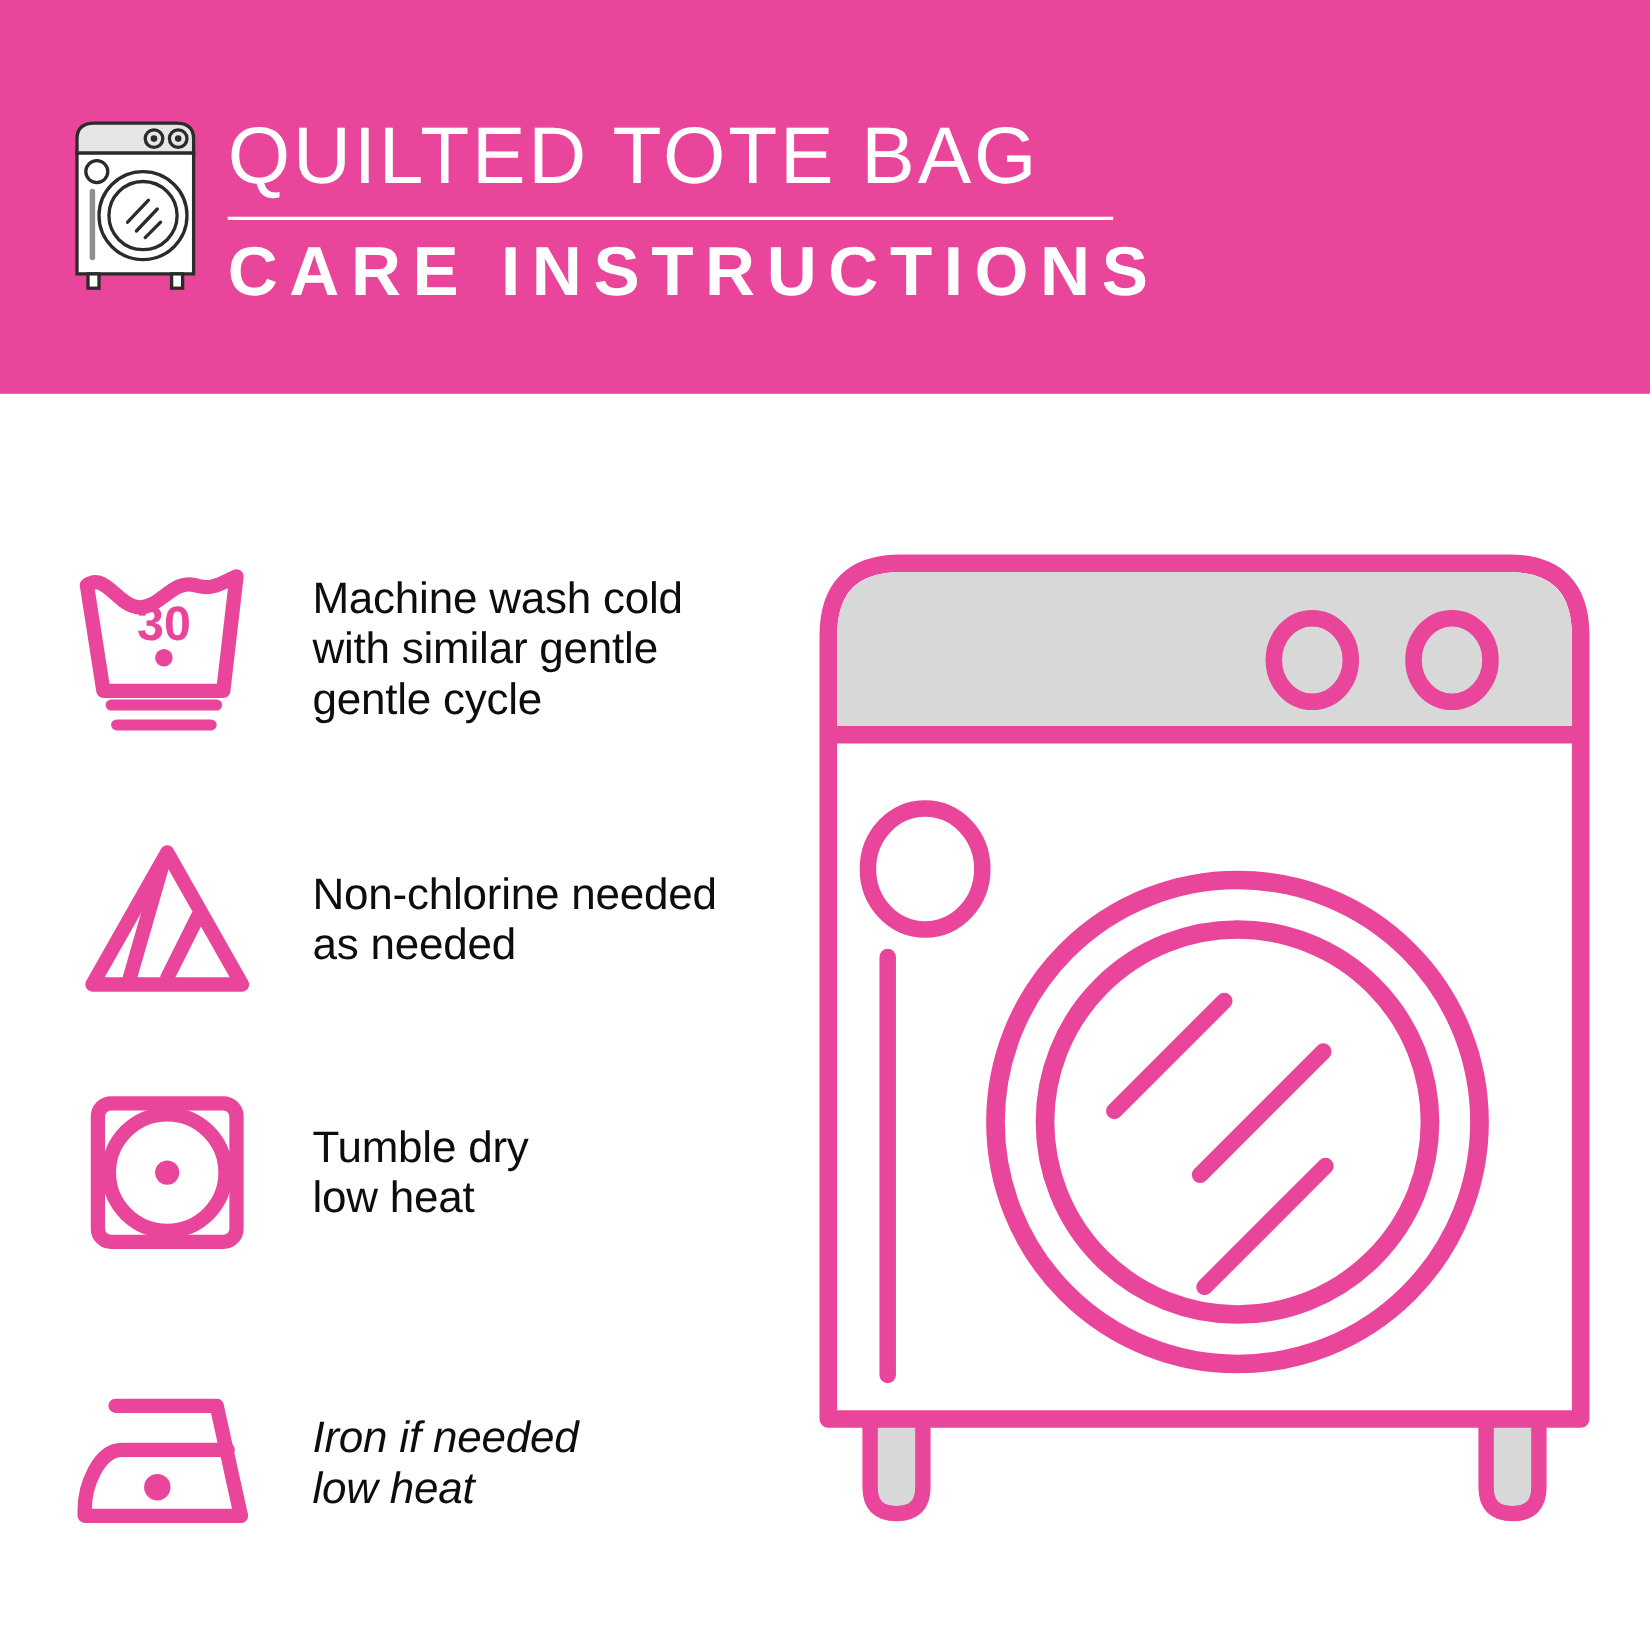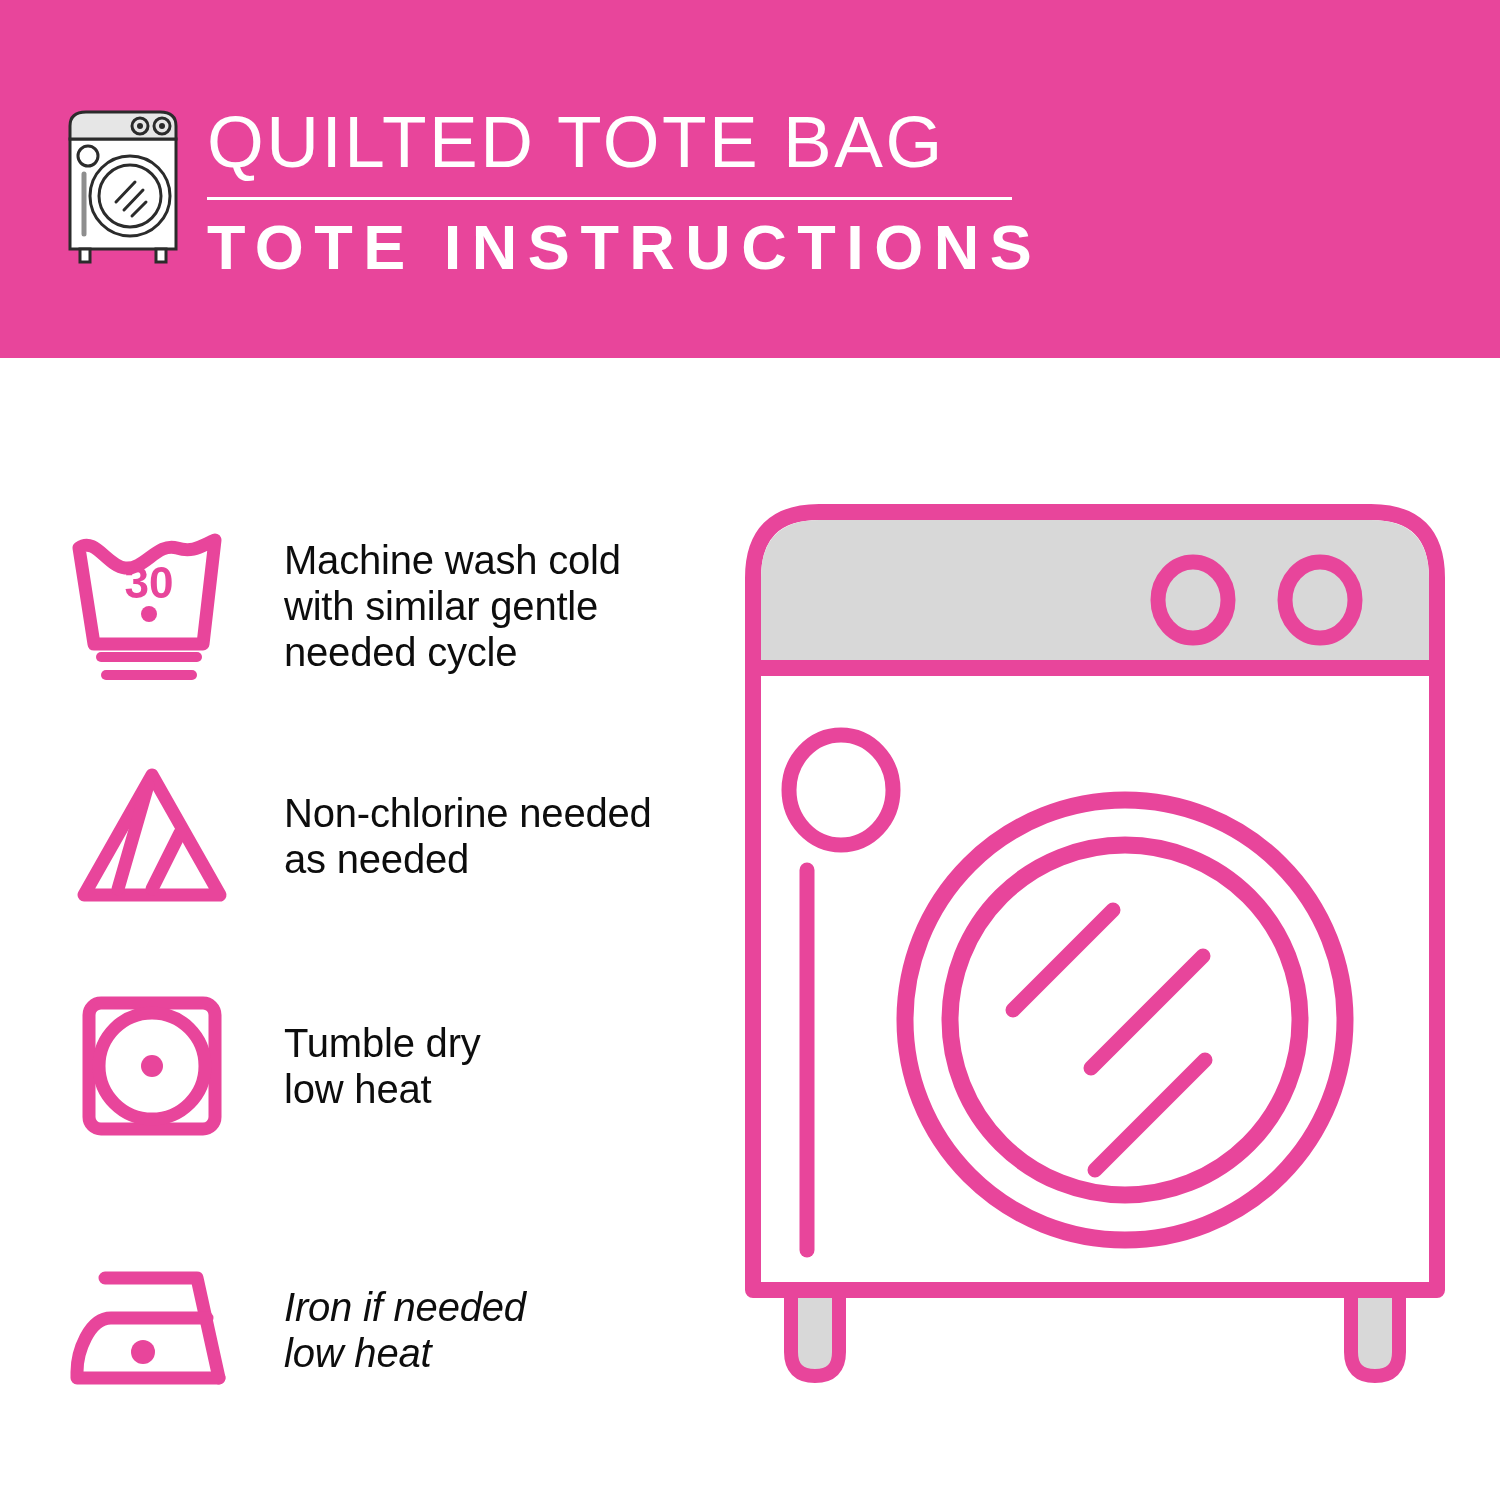--- a/index.html
+++ b/index.html
@@ -47,21 +47,21 @@
   }
 
   
   .care-list {
     position:absolute; left:0; top:358px; width:720px; height:1142px;
   }
   .care-row {
     position:absolute; left:0; width:720px; height:200px;
     display:flex; align-items:center;
   }
-  .care-row.r0 { top:148px;align-items:center; }
+  .care-row.r0 { top:132px;align-items:center; }
   .care-row.r1 { top:378px; }
   .care-row.r2 { top:608px; }
   .care-row.r3 { top:872px;font-style:italic; }
 
   .care-symbol {
     width:180px; min-width:180px; height:180px;
     margin-left:62px;
     display:flex; align-items:center; justify-content:center;
   }
   .care-symbol svg { display:block; }
@@ -113,21 +113,21 @@
         <line x1="70" y1="112" x2="84" y2="98" stroke="#2b2b2b" stroke-width="3" stroke-linecap="round"></line>
 
         <rect x="18" y="145" width="10" height="13" fill="#ffffff" stroke="#2b2b2b" stroke-width="3"></rect>
         <rect x="94" y="145" width="10" height="13" fill="#ffffff" stroke="#2b2b2b" stroke-width="3"></rect>
       </svg>
     </div>
 
     <div class="header-text">
       <div class="title-main">QUILTED TOTE BAG</div>
       <div class="title-rule"></div>
-      <div class="title-sub">TOTE INSTRUCTIONS</div>
+      <div class="title-sub">CARE INSTRUCTIONS</div>
     </div>
 
   </div>
 
   <div class="care-list">
 
     <div class="care-row r0">
       <div class="care-symbol">
         <svg width="175" height="160" viewBox="0 0 175 160">
 
@@ -141,21 +141,21 @@
 
           <circle cx="84" cy="88" r="8" fill="#e8459b"></circle>
 
           <rect x="31" y="126" width="106" height="10" rx="5" fill="#e8459b"></rect>
           <rect x="36" y="144" width="96" height="10" rx="5" fill="#e8459b"></rect>
         </svg>
       </div>
       <div class="care-text">
         <span class="ln">Machine wash cold</span>
         <span class="ln">with similar gentle</span>
-        <span class="ln">needed cycle</span>
+        <span class="ln">gentle cycle</span>
       </div>
     </div>
 
     <div class="care-row r1">
       <div class="care-symbol">
         <svg width="165" height="150" viewBox="0 0 165 150">
           <path d="M82 14 L150 134 L14 134 Z" fill="none" stroke="#e8459b" stroke-width="13" stroke-linejoin="round"></path>
           <line x1="78" y1="24" x2="48" y2="128" stroke="#e8459b" stroke-width="13" stroke-linecap="round"></line>
           <line x1="110" y1="72" x2="82" y2="128" stroke="#e8459b" stroke-width="13" stroke-linecap="round"></line>
         </svg>

